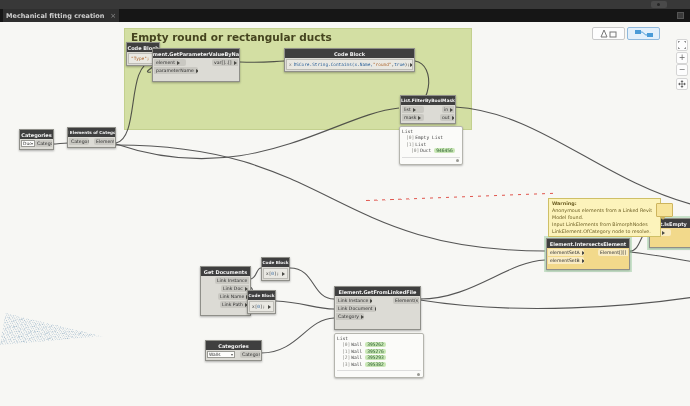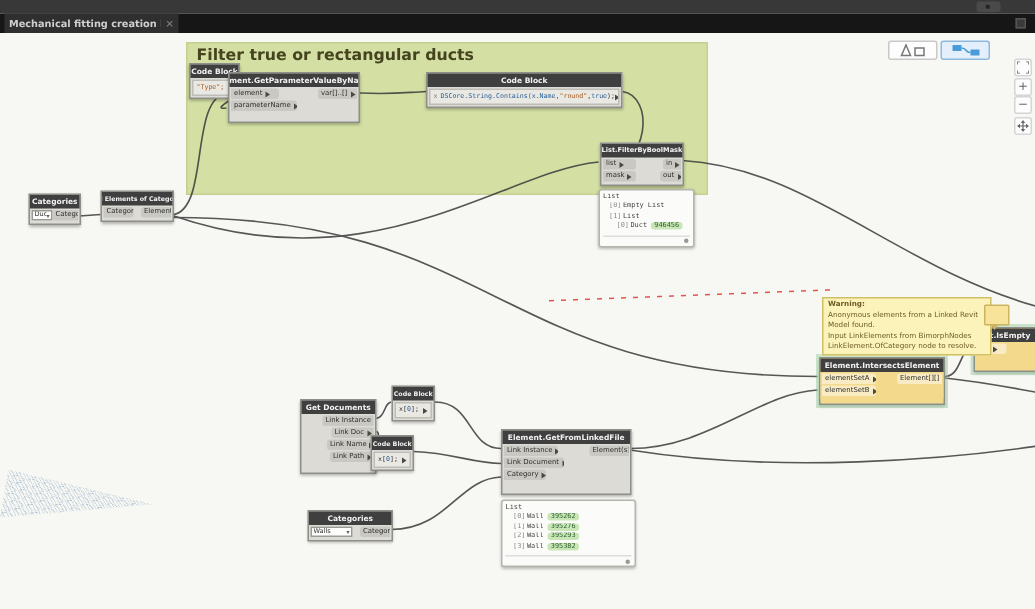--- a/index.html
+++ b/index.html
@@ -94,21 +94,21 @@
 </div>
 
 <div class="canvas">
 
   <div class="gridwrap">
     <div class="gridplane"></div>
   </div>
   <div class="reddash"></div>
 
   <div class="group">
-    <div class="group-title">Filter true or rectangular ducts</div>
+    <div class="group-title">Empty round or rectangular ducts</div>
   </div>
 
   <svg class="wires" viewBox="0 0 690 384">
     <g fill="none" stroke="#3a3a3a" stroke-width="1.1" opacity="0.85">
       <path d="M52,122 C58,122 62,121 68,121"></path>
       <path d="M116,121 C140,116 126,42 152,40"></path>
       <path d="M160,34 C174,36 136,52 151,50"></path>
       <path d="M240,40 C260,41 266,40 284,39"></path>
       <path d="M415,39 C436,42 434,88 401,94"></path>
       <path d="M116,122 C250,168 336,92 399,86"></path>

